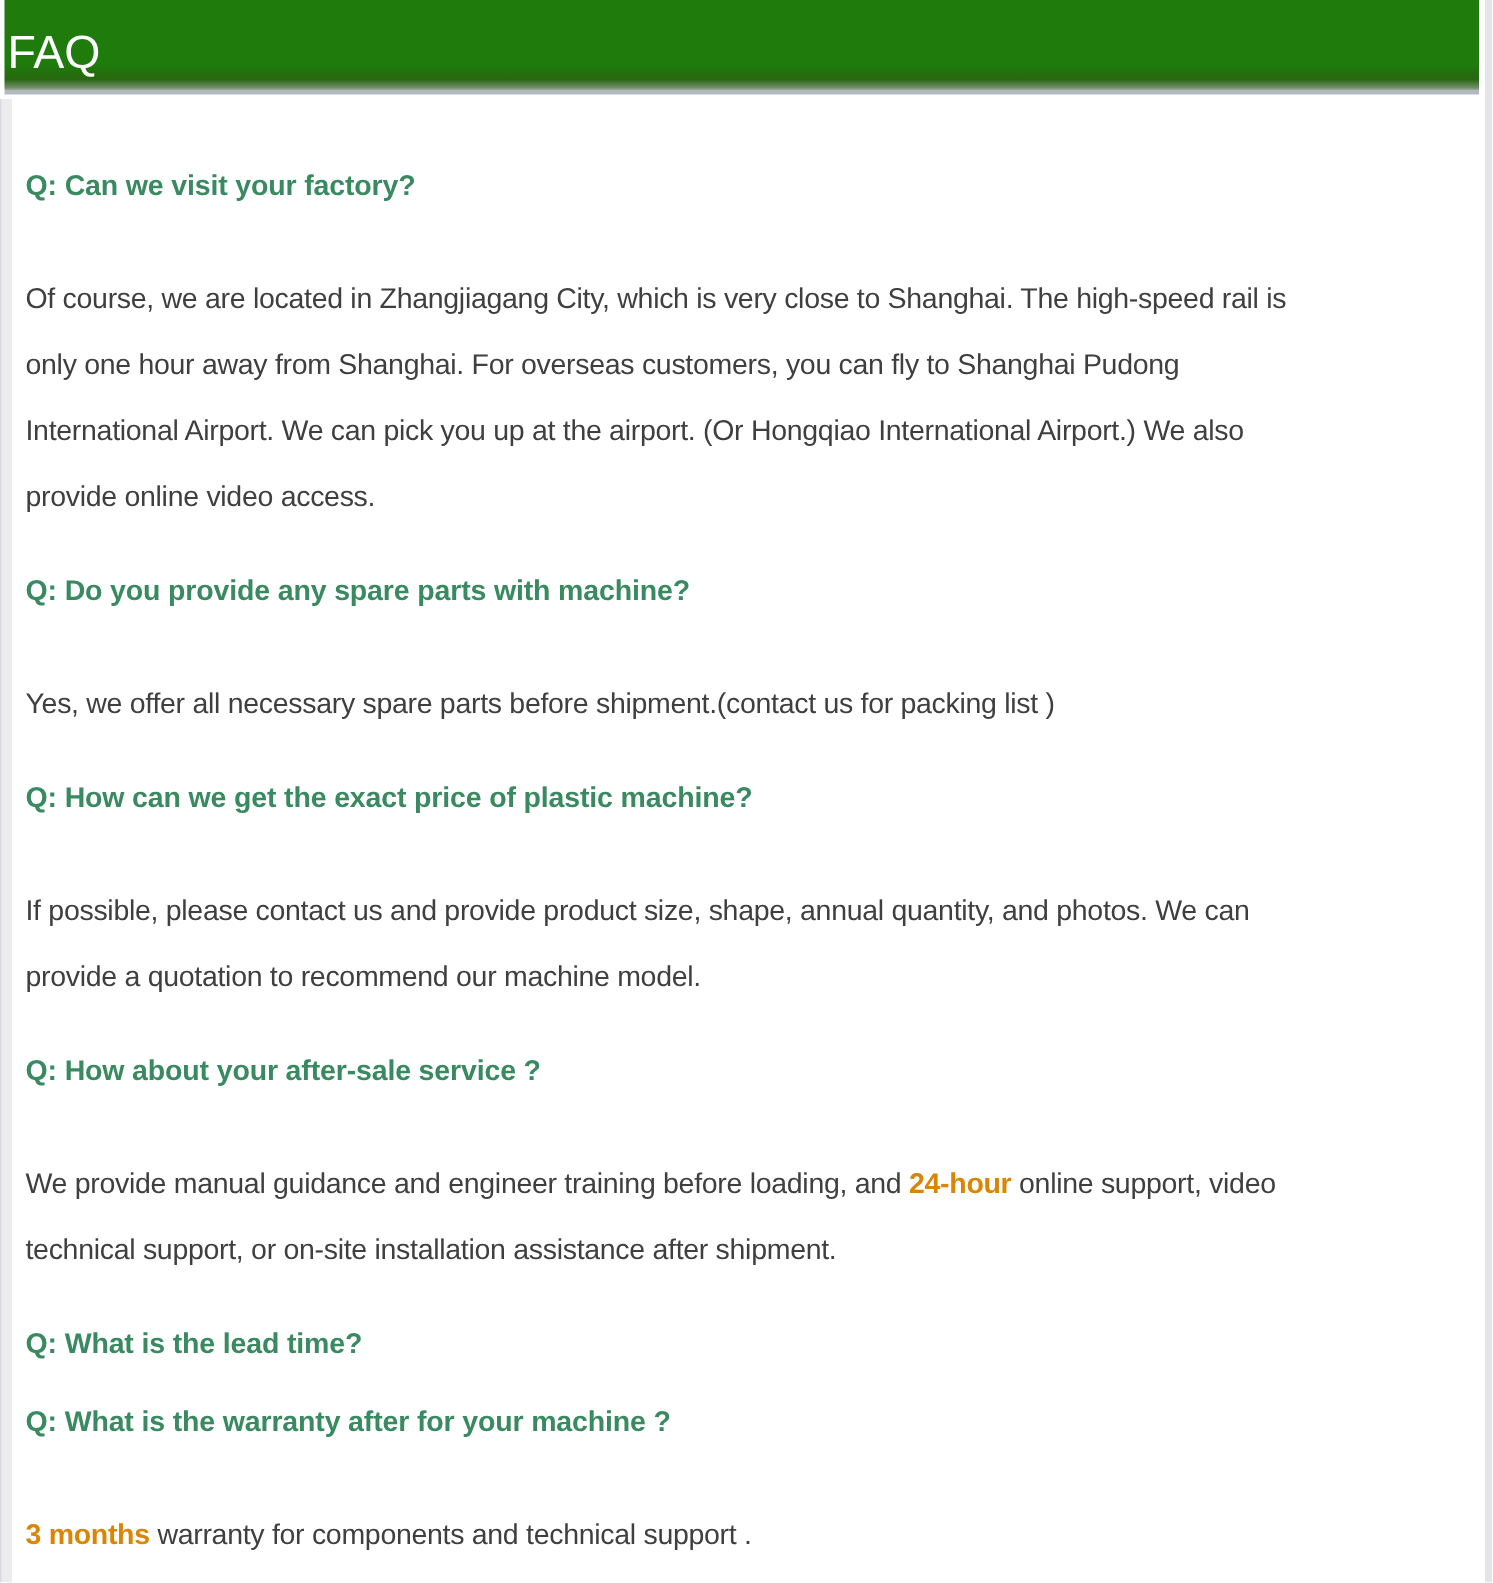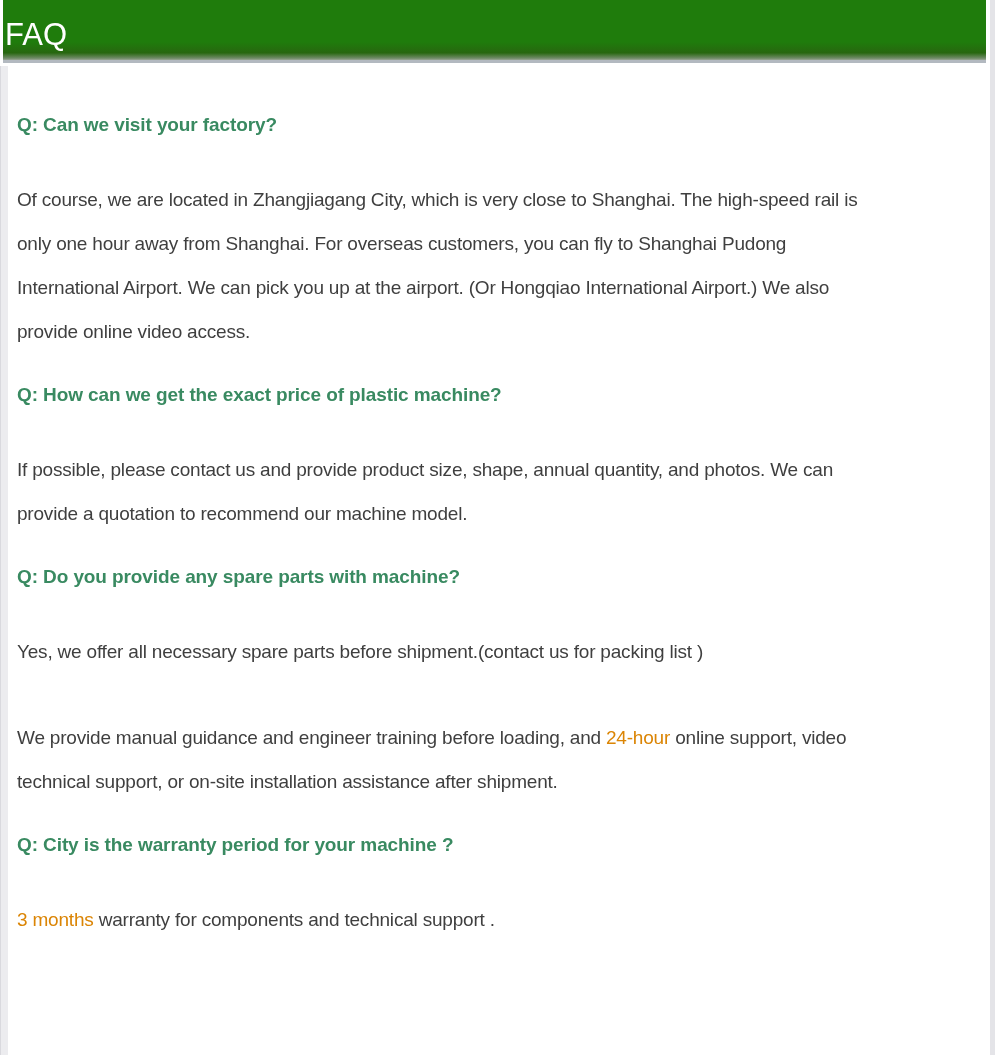--- a/index.html
+++ b/index.html
@@ -61,55 +61,57 @@
   .faq-item p {
     margin: 42px 0 0;
     color: #3f3f3f;
     font-size: 19px;
     line-height: 44px;
     letter-spacing: -0.2px;
     white-space: pre-wrap;
   }
   .faq-item p .hl {
     color: var(--hl-orange, #db8505);
-    font-weight: normal;
+    font-weight: bold;
   }
 </style>
 </head>
 <body>
 
 <div class="page">
   <div class="header">
     <span class="title">FAQ</span>
   </div>
   <div class="card">
     <div id="faq-list">
         <div class="faq-item">
           <h3>Q: Can we visit your factory?</h3>
           <p><span>Of course, we are located in Zhangjiagang City, which is very close to Shanghai. The high-speed rail is
 only one hour away from Shanghai. For overseas customers, you can fly to Shanghai Pudong
 International Airport. We can pick you up at the airport. (Or Hongqiao International Airport.) We also
 provide online video access.</span></p>
         </div>
         <div class="faq-item">
+          <h3>Q: Do you provide any spare parts with machine?</h3>
+          <p><span>Yes, we offer all necessary spare parts before shipment.(contact us for packing list )</span></p>
+        </div>
+        <div class="faq-item">
           <h3>Q: How can we get the exact price of plastic machine?</h3>
           <p><span>If possible, please contact us and provide product size, shape, annual quantity, and photos. We can
 provide a quotation to recommend our machine model.</span></p>
         </div>
         <div class="faq-item">
-          <h3>Q: Do you provide any spare parts with machine?</h3>
-          <p><span>Yes, we offer all necessary spare parts before shipment.(contact us for packing list )</span></p>
-        </div>
-        <div class="faq-item">
+          <h3>Q: How about your after-sale service ?</h3>
           <p><span>We provide manual guidance and engineer training before loading, and </span><span class="hl">24-hour</span><span> online support, video
 technical support, or on-site installation assistance after shipment.</span></p>
         </div>
         <div class="faq-item">
+          <h3>Q: What is the lead time?</h3>
         </div>
         <div class="faq-item">
-          <h3>Q: City is the warranty period for your machine ?</h3>
+          <h3>Q: What is the warranty after for your machine ?</h3>
           <p><span class="hl">3 months</span><span> warranty for components and technical support .</span></p>
         </div>
       </div>
   </div>
   <div class="left-strip"></div>
   <div class="right-strip"></div>
 </div>
 
 </body></html>

